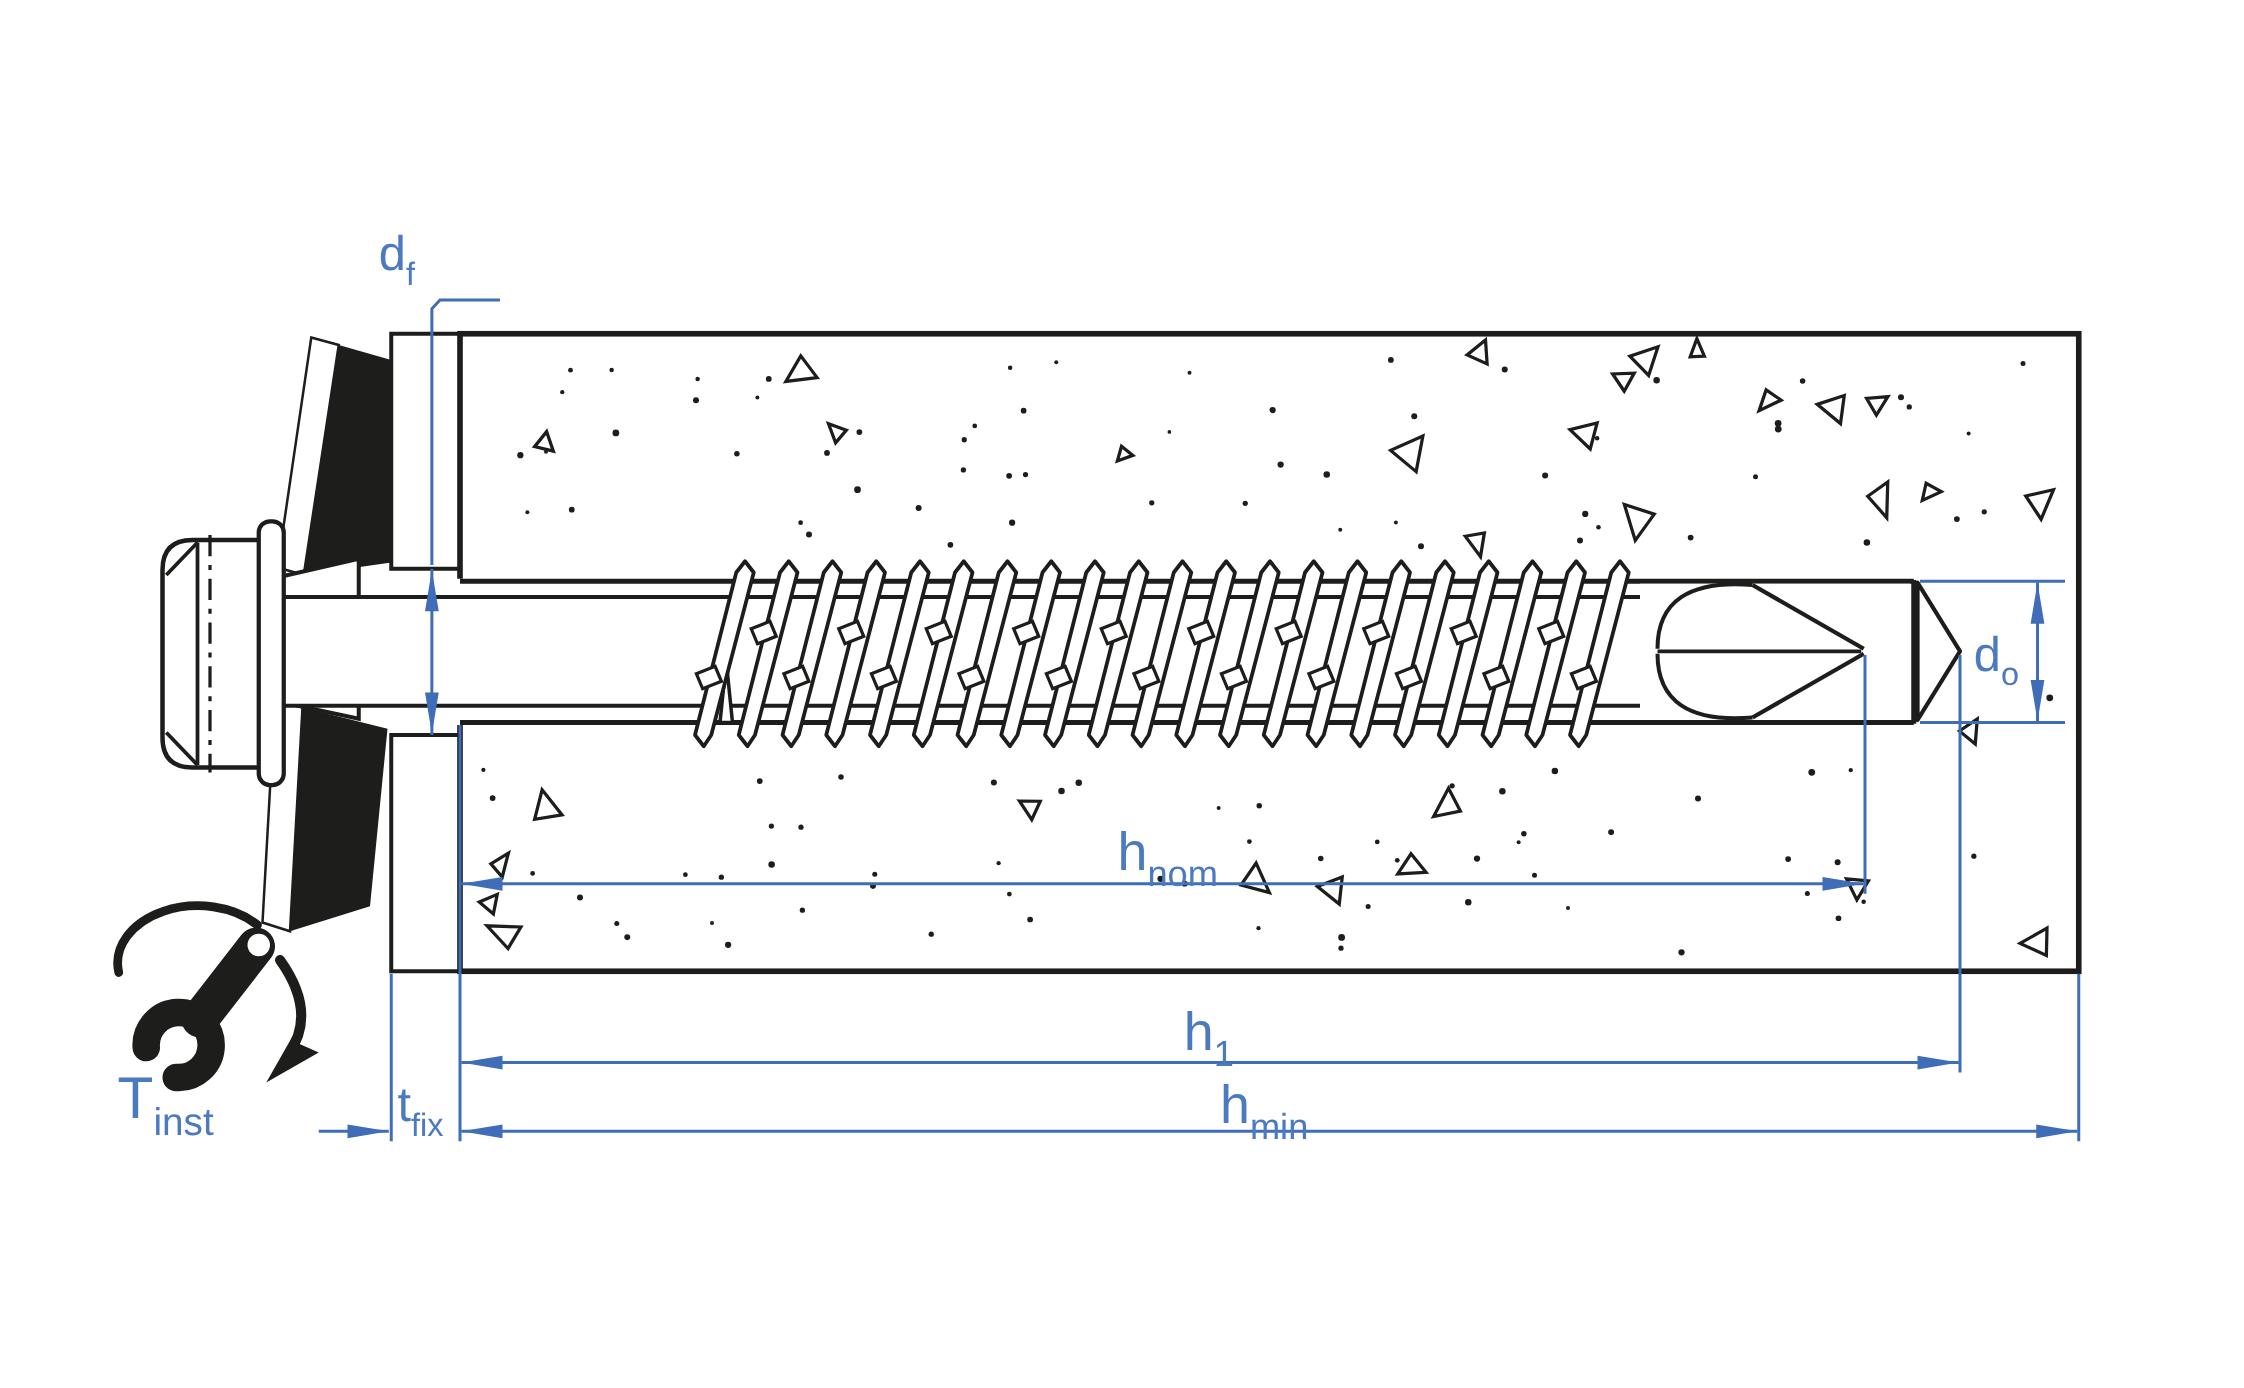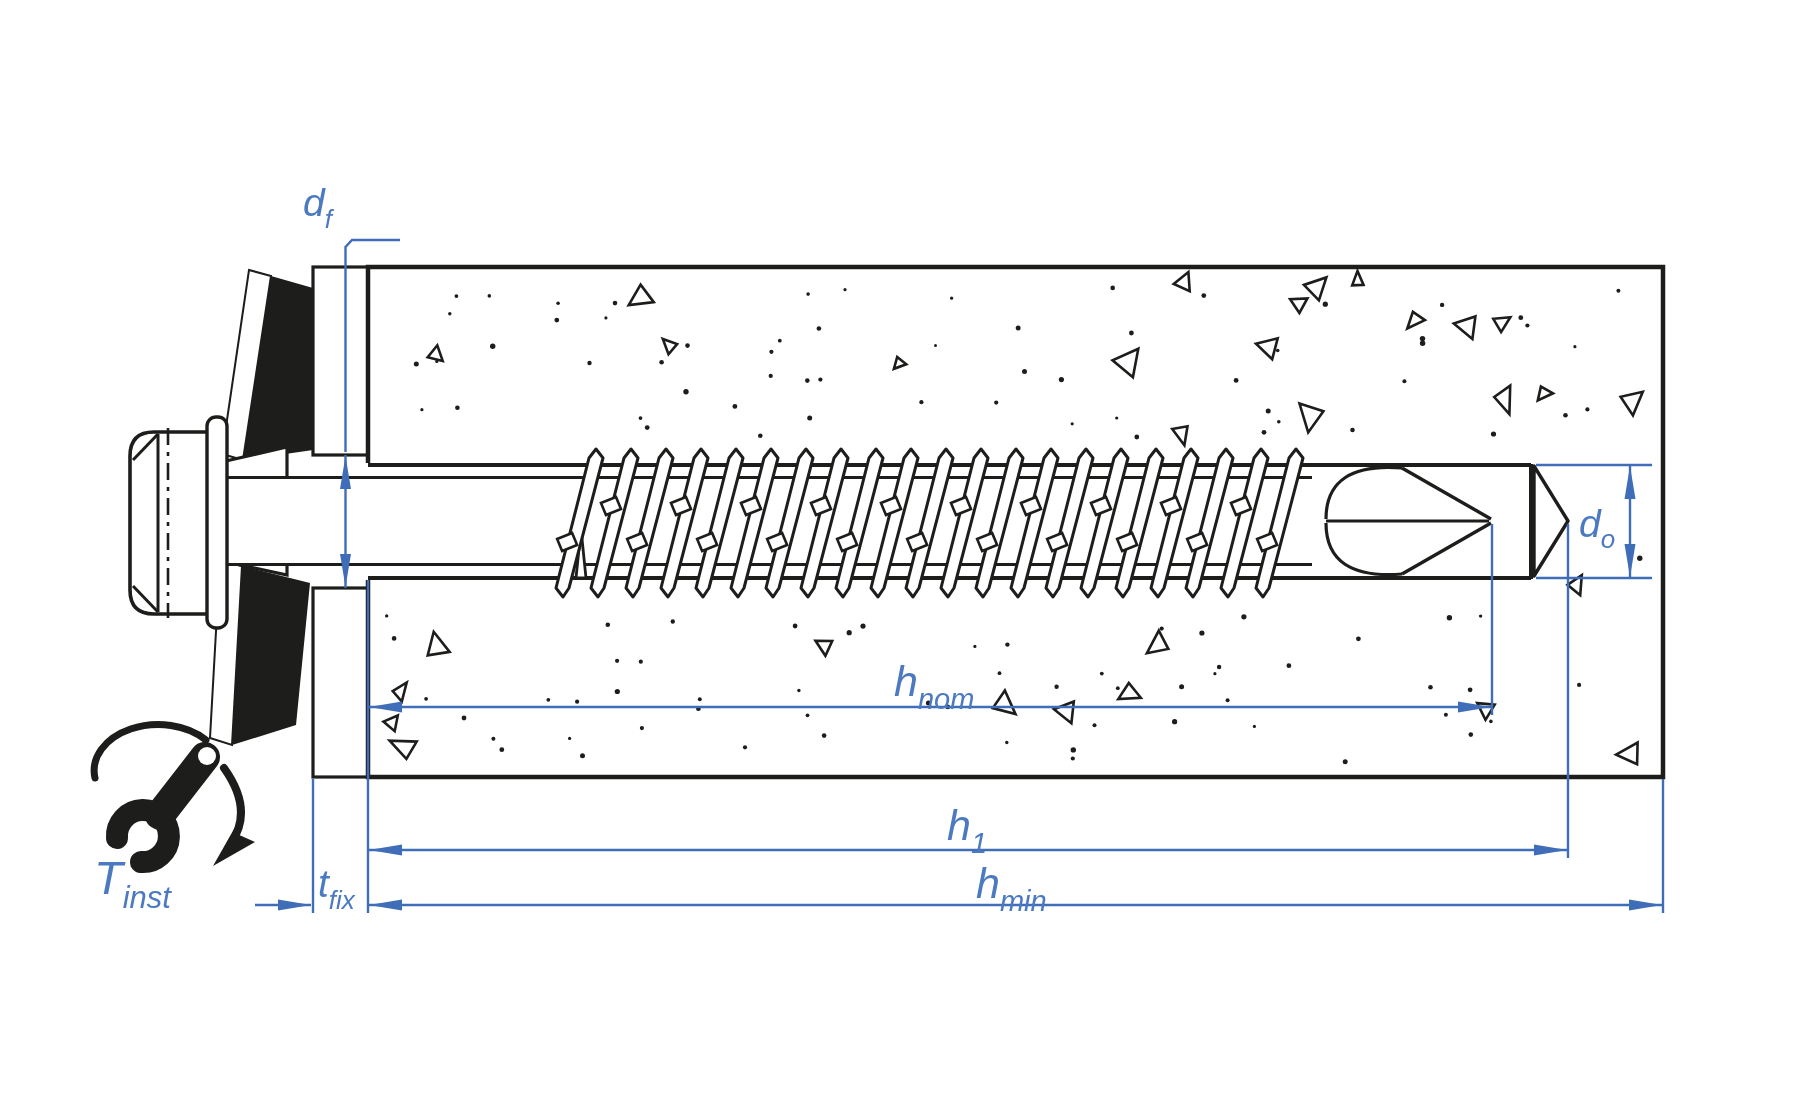--- a/index.html
+++ b/index.html
@@ -1,17 +1,17 @@
 <!DOCTYPE html>
 <html style="--blue: #3f6db8; --blueTxt: #4b7ac1; --ink: #1d1d1b; --bg: #ffffff;"><head>
 <meta charset="utf-8">
 <style>
   html,body{margin:0;padding:0;background:#fff;}
   .stage{width:1795px;height:1110px;position:relative;background:var(--bg,#fff);
-         font-family:"Liberation Sans", sans-serif;overflow:hidden;font-style:italic;}
+         font-family:"Liberation Sans", sans-serif;overflow:hidden;}
   svg{display:block;}
   .k   {stroke:var(--ink,#1d1d1b);fill:none;}
   .kf  {fill:var(--ink,#1d1d1b);stroke:none;}
   .wf  {fill:#fff;}
   .b   {stroke:var(--blue,#3f6db8);fill:none;stroke-width:2.4;}
   .bf  {fill:var(--blue,#3f6db8);stroke:none;}
   .lbl {fill:var(--blueTxt,#4b7ac1);font-family:"Liberation Sans",sans-serif;}
   .m42{font-size:43px;} .s28{font-size:29px;}
   .m38{font-size:39px;} .s25{font-size:26px;}
   .m46{font-size:47px;} .s30{font-size:31px;}

